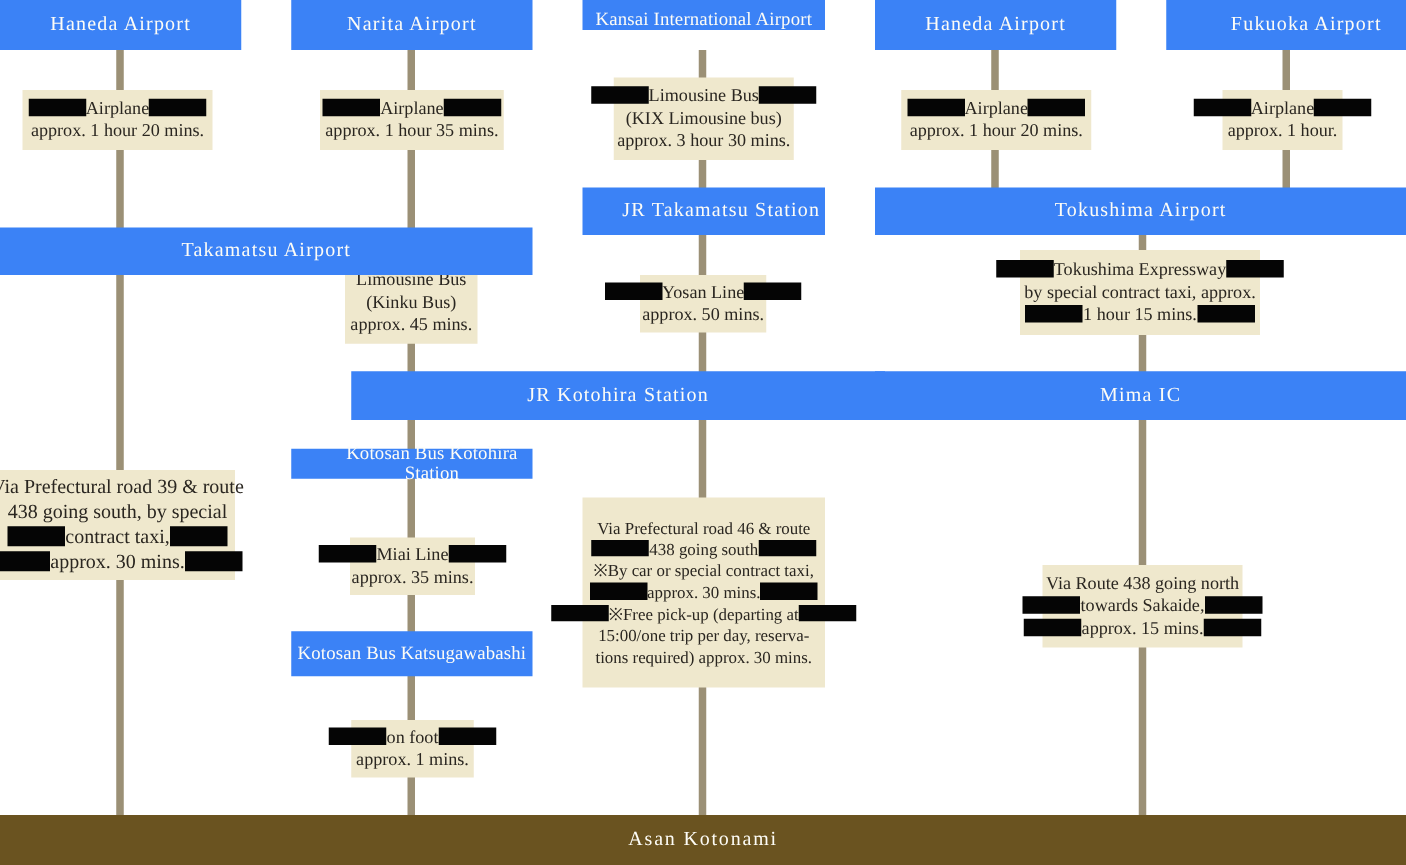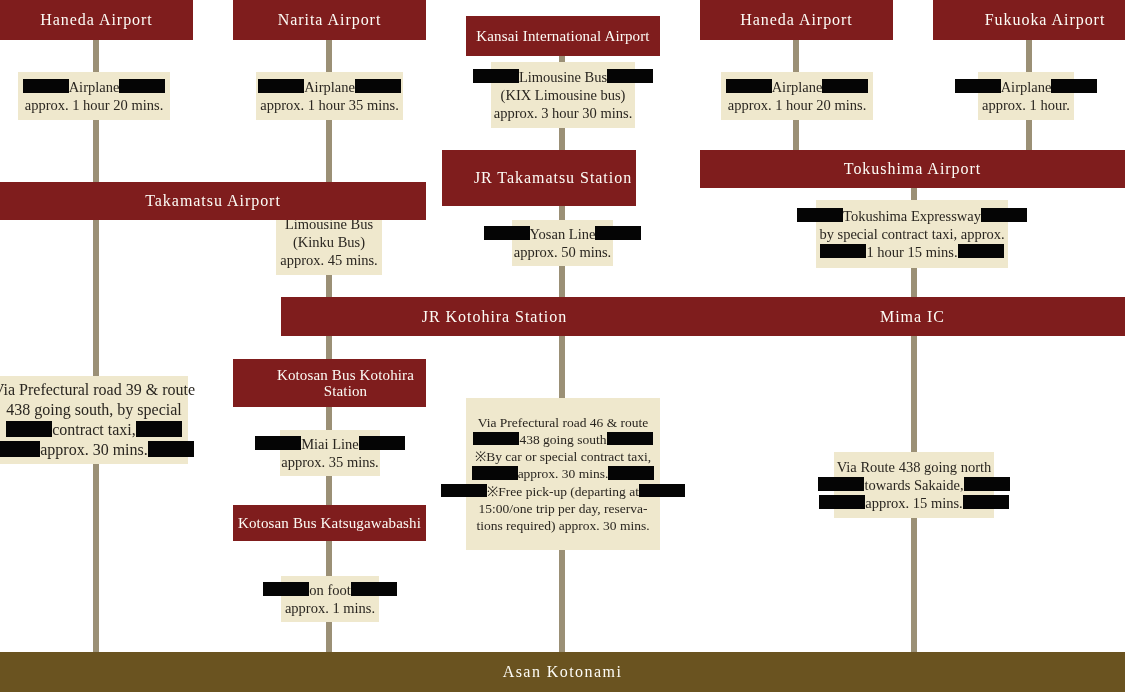--- a/index.html
+++ b/index.html
@@ -23,21 +23,21 @@
   .conn {
     position: absolute;
     width: 6px;
     background: #9b9076;
     z-index: 1;
   }
 
   
   .node {
     position: absolute;
-    background: #7f1d1d;
+    background: #3b82f6;
     color: #fdfcf6;
     display: flex;
     align-items: center;
     justify-content: center;
     z-index: 3;
     letter-spacing: 0.06em;
     font-size: 16px;
     line-height: 1.1;
     text-align: center;
     box-sizing: border-box;
@@ -98,21 +98,21 @@
   <div class="conn" style="left:1026px; top:40px; height:112px;"></div>
   <div class="conn" style="left:911px; top:188px; height:112px;"></div>
   <div class="conn" style="left:911px; top:336px; height:316px;"></div>
 
   <div class="node" style="left:0px; top:0px; width:193px; height:40px;">
     <span>Haneda Airport</span>
   </div>
   <div class="node" style="left:233px; top:0px; width:193px; height:40px;">
     <span>Narita Airport</span>
   </div>
-  <div class="node tight" style="left:466px; top:16px; width:194px; height:40px;">
+  <div class="node tight" style="left:466px; top:0px; width:194px; height:24px;align-items:flex-end;">
     <span>Kansai International Airport</span>
   </div>
   <div class="node" style="left:700px; top:0px; width:193px; height:40px;">
     <span>Haneda Airport</span>
   </div>
   <div class="node" style="left:933px; top:0px; width:192px; height:40px;padding-left:32px;">
     <span>Fukuoka Airport</span>
   </div>
 
   <div class="leg" style="left:18px; top:72px; width:152px; height:48px;">
@@ -137,21 +137,21 @@
   </div>
 
   <div class="leg" style="left:978px; top:72px; width:96px; height:48px;">
     <span class="ln red">Airplane</span>
     <span class="ln">approx. 1 hour.</span>
   </div>
 
   <div class="node" style="left:0px; top:150px; width:426px; height:38px;margin-top:32px;">
     <span>Takamatsu Airport</span>
   </div>
-  <div class="node" style="left:442px; top:150px; width:194px; height:56px;padding-left:28px;">
+  <div class="node" style="left:466px; top:150px; width:194px; height:38px;padding-left:28px;">
     <span>JR Takamatsu Station</span>
   </div>
   <div class="node" style="left:700px; top:150px; width:425px; height:38px;">
     <span>Tokushima Airport</span>
   </div>
 
   <div class="leg" style="left:276px; top:209px; width:106px; height:66px;">
     <span class="ln">Limousine Bus</span>
     <span class="ln">(Kinku Bus)</span>
     <span class="ln">approx. 45 mins.</span>
@@ -175,21 +175,21 @@
     <span>Mima IC</span>
   </div>
 
   <div class="leg" style="left:0px; top:376px; width:188px; height:88px; font-size:16px;">
     <span class="ln">Via Prefectural road 39 &amp; route</span>
     <span class="ln">438 going south, by special</span>
     <span class="ln red">contract taxi,</span>
     <span class="ln red">approx. 30 mins.</span>
   </div>
 
-  <div class="node tight" style="left:233px; top:359px; width:193px; height:48px;padding-left:32px;">
+  <div class="node tight" style="left:233px; top:359px; width:193px; height:24px;padding-left:32px;">
     <span>Kotosan Bus Kotohira Station</span>
   </div>
 
   <div class="leg" style="left:280px; top:430px; width:100px; height:46px;">
     <span class="ln red">Miai Line</span>
     <span class="ln">approx. 35 mins.</span>
   </div>
 
   <div class="node tight" style="left:233px; top:505px; width:193px; height:36px;">
     <span>Kotosan Bus Katsugawabashi</span>

